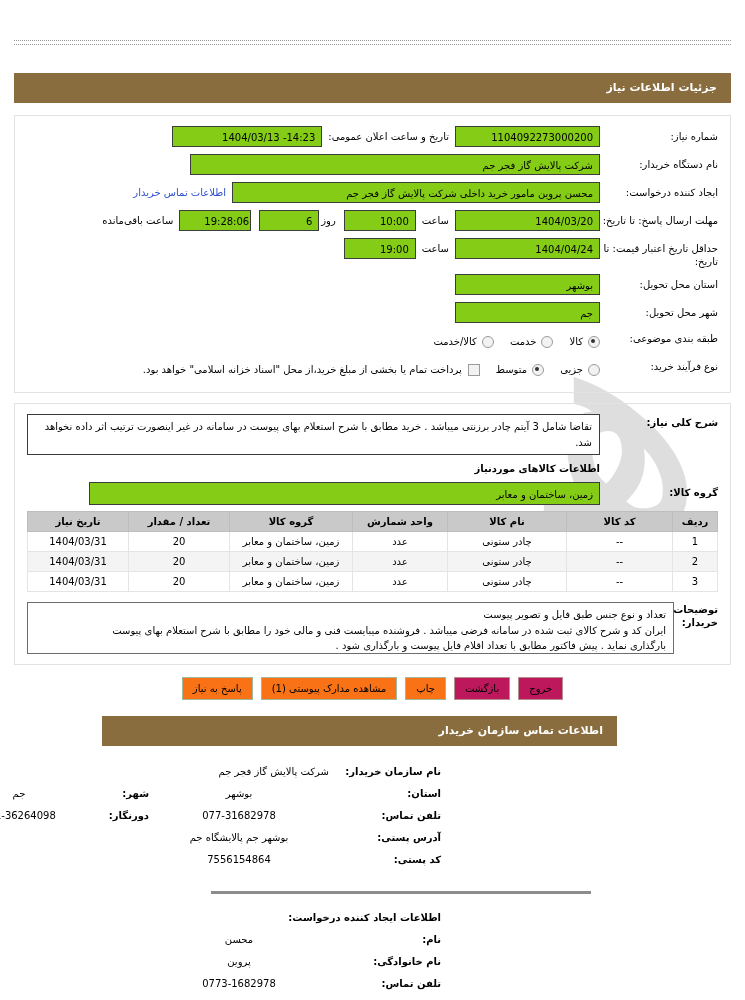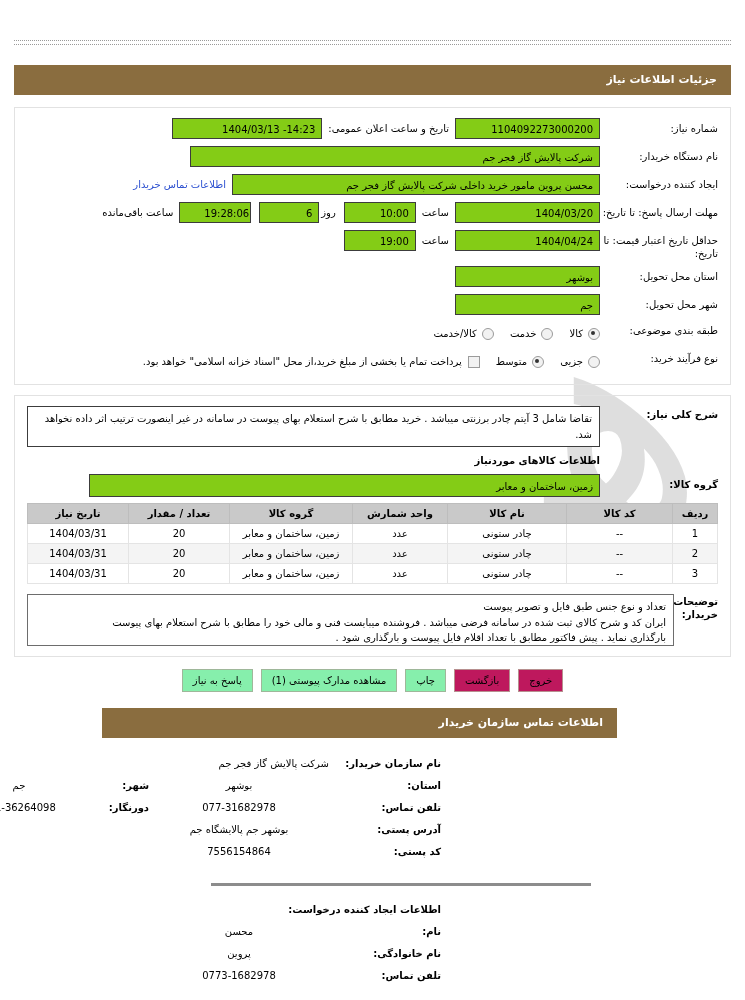--- a/index.html
+++ b/index.html
@@ -59,21 +59,21 @@
   
   .section-bar {
     background: #8a6d3f;
     color: #ffffff;
     font-size: 11px;
     font-weight: bold;
     padding: 8px 14px 9px 14px;
     box-sizing: border-box;
     text-align: right;
   }
-  .bar-wrap-top { margin-top: 20px; }
+  .bar-wrap-top { margin-top: 28px; }
 
   
   .panel {
     border: 1px solid #e2e2e2;
     background: transparent;
     padding: 10px 12px 10px 12px;
     box-sizing: border-box;
     margin-top: 10px;
   }
   .panel.first { margin-top: 12px; }
@@ -228,21 +228,21 @@
   .btn {
     border: 1px solid #7d7d7d;
     font-size: 10px;
     padding: 4px 10px;
     box-sizing: border-box;
     cursor: pointer;
     white-space: nowrap;
     text-align: center;
     line-height: 13px;
   }
-  .btn.green { background: #86efac; border-color: #9fb79a; }
+  .btn.green { background: #f97316; border-color: #9fb79a; }
   .btn.pink  { background: #be185d; border-color: #b78f8f; }
 
   
   .contact-wrap { padding: 0 0 0 0; margin-top: 16px; }
   .bar-narrow {
     width: 515px;
     margin-right: 114px;
   }
   .crow {
     display: flex;

